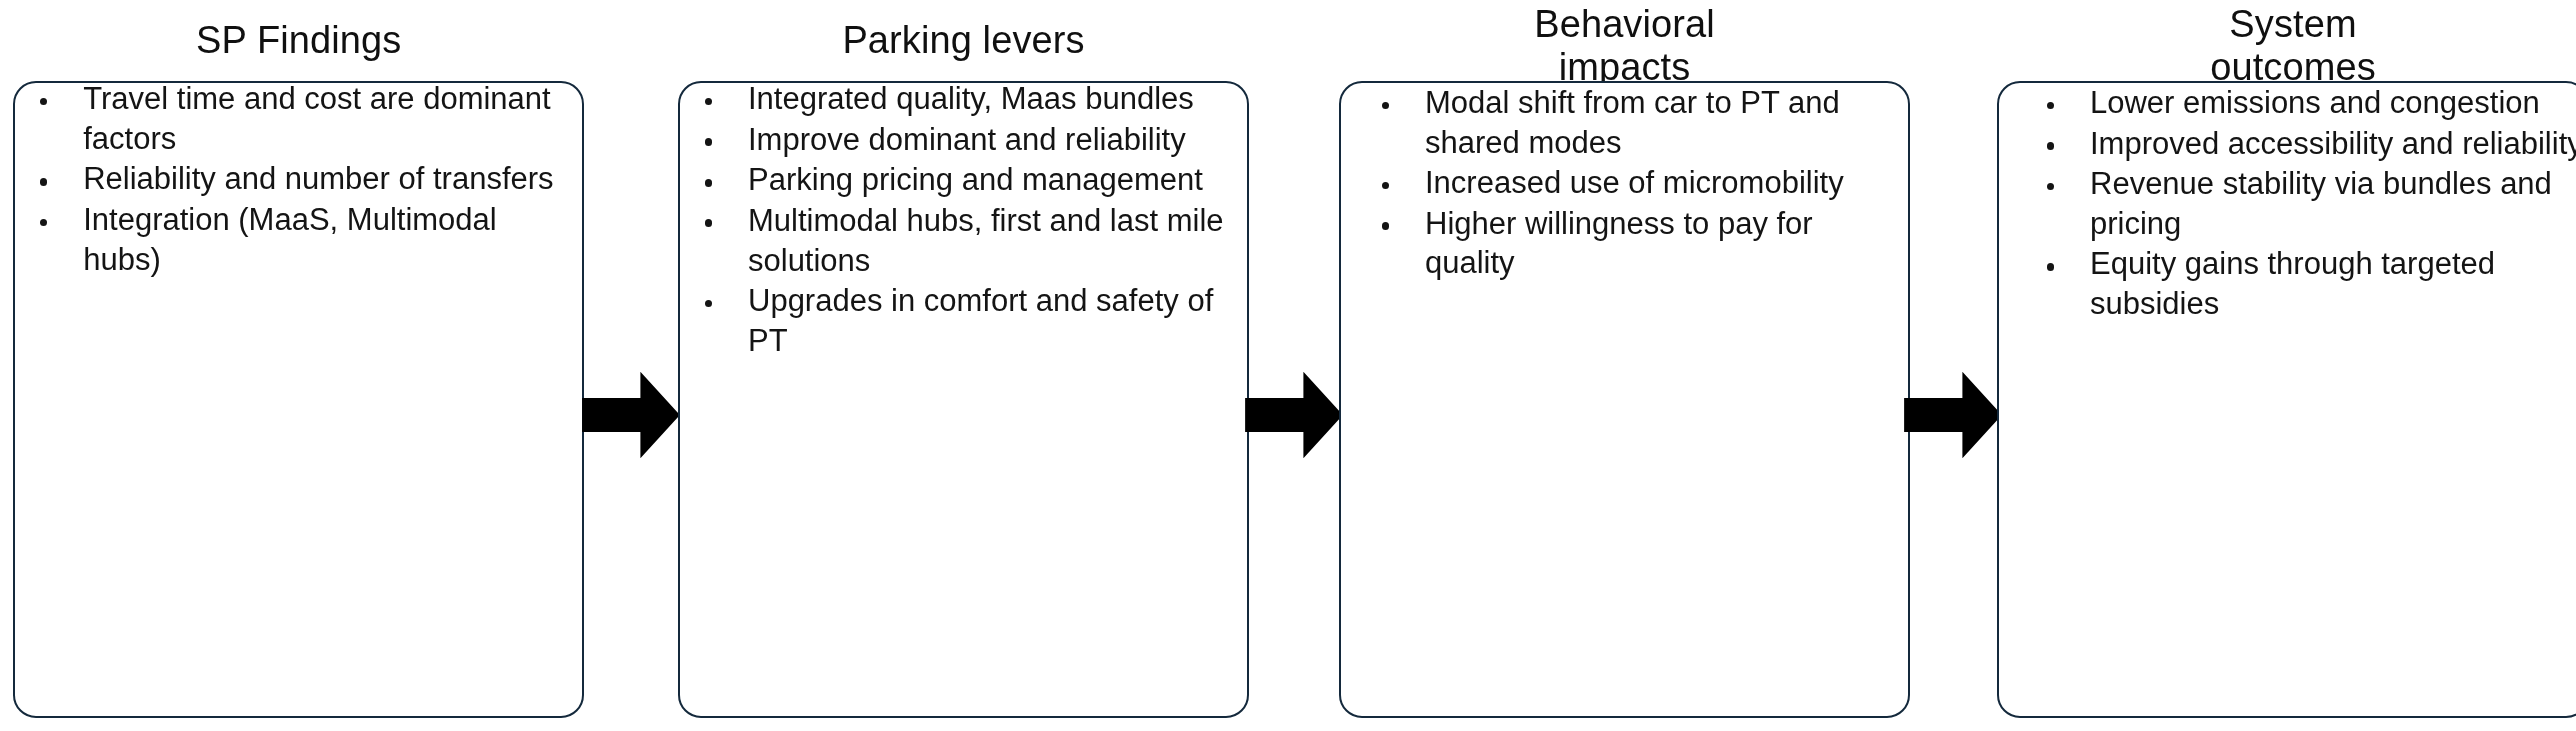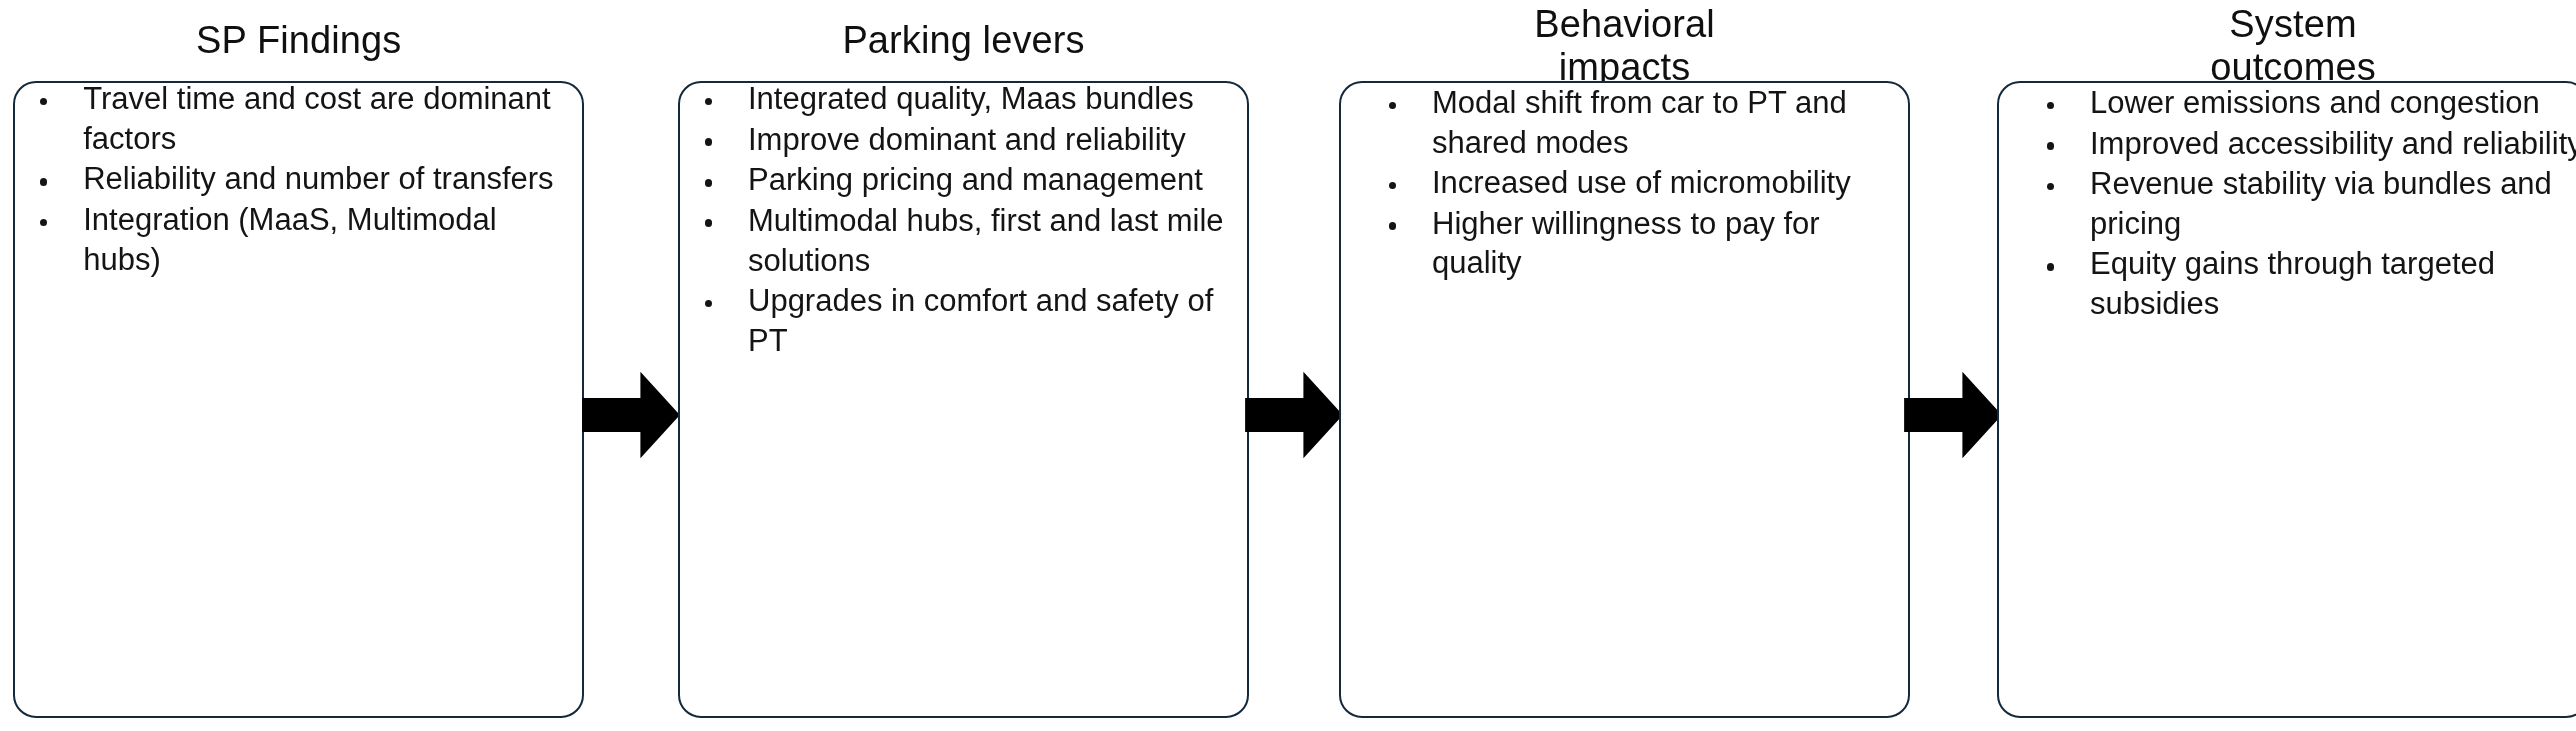--- a/index.html
+++ b/index.html
@@ -146,21 +146,21 @@
   <div class="arrow" style="left:1245px; top:368px; width:98px;">
     <svg width="98" height="94" viewBox="0 0 104 100" aria-hidden="true">
       <polygon points="0,32 62,32 62,4 104,50 62,96 62,68 0,68" fill="#000000"></polygon>
     </svg>
   </div>
 
   <div class="stage" style="left:1339px; width:571px;">
     <div class="stage-title" style="top:2.8px;">Behavioral
 impacts</div>
     <div class="stage-box" style="top:81px; height:637px;">
-      <ul class="bullet-list" style="padding-left:23px;">
+      <ul class="bullet-list" style="padding-left:16px;">
         <li class="bullet-item">
           <span class="dot"></span>
           <span>Modal shift from car to PT and shared modes</span>
         </li>
         <li class="bullet-item">
           <span class="dot"></span>
           <span>Increased use of micromobility</span>
         </li>
         <li class="bullet-item">
           <span class="dot"></span>

